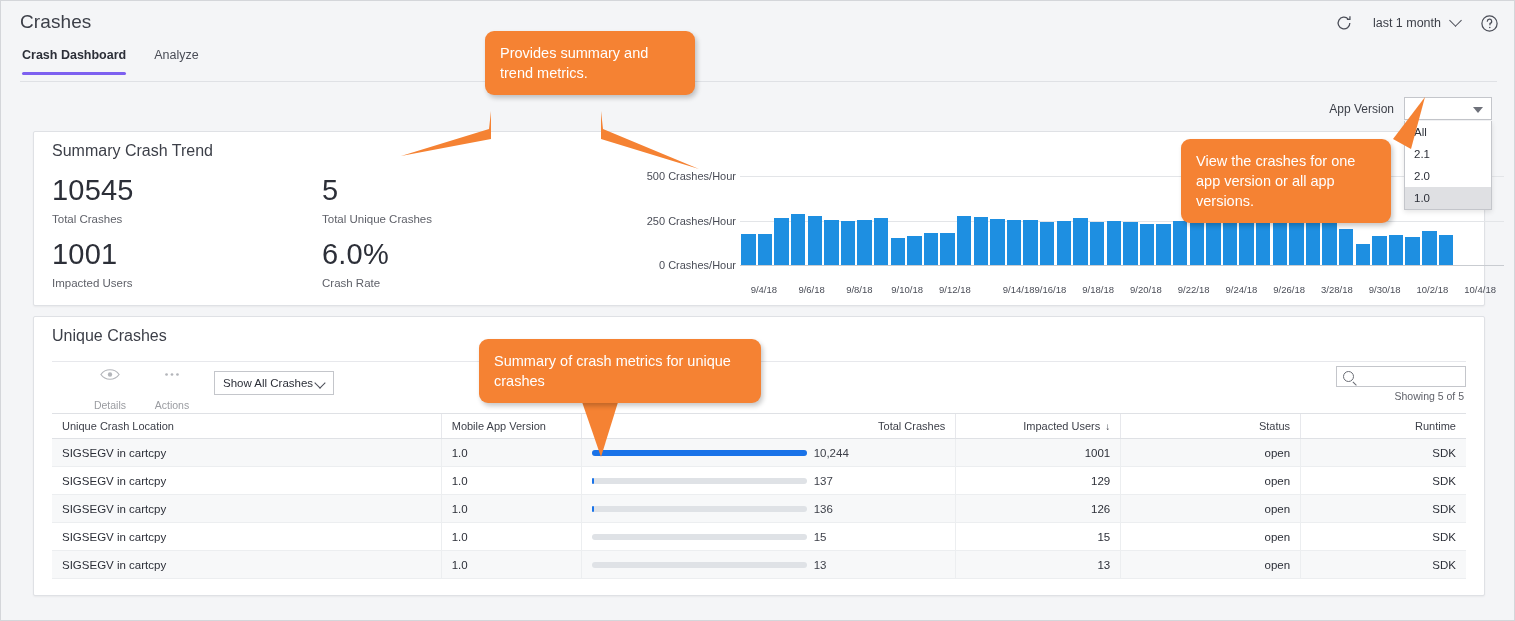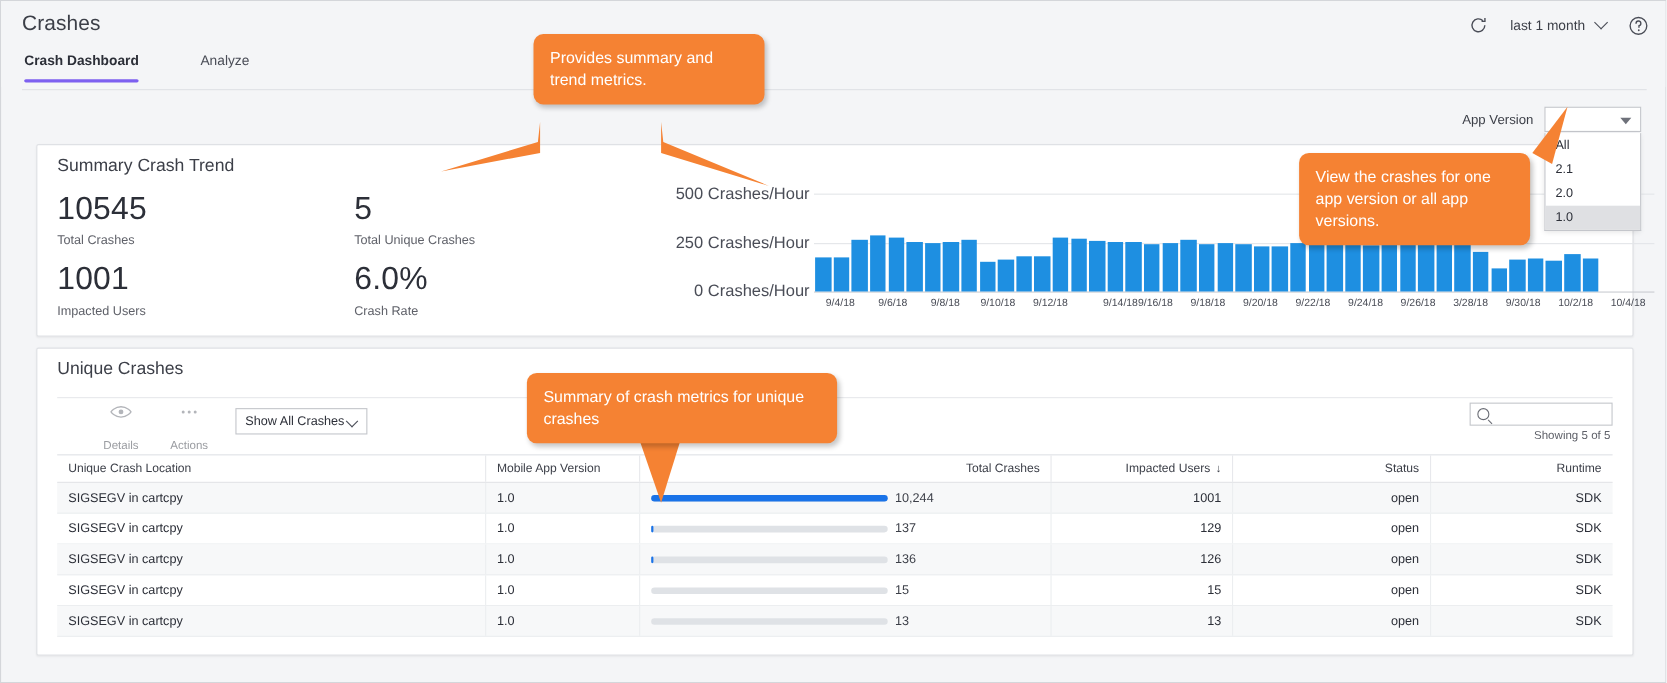--- a/index.html
+++ b/index.html
@@ -39,21 +39,21 @@
   }
   .chev {
     width: 9px; height: 9px; border-right: 1.6px solid #4a4d57;
     border-bottom: 1.6px solid #4a4d57; transform: rotate(45deg);
     margin-top: -5px;
   }
 
   
   .tabs {
     position: absolute; left: 19px; top: 47px;
-    display: flex; gap: 52px; font-size: 12.5px;
+    display: flex; gap: 24px; font-size: 12.5px;
   }
   .tab { padding: 0 2px 10px 2px; color: #4a4d57; cursor: pointer; }
   .tab.active { color: #2c2f38; font-weight: 700; }
   .tab.active::after {
     content: ""; display: block; position: relative; top: 10px;
     height: 3px; background: #7d60f0; border-radius: 2px;
   }
   .tabs-rule {
     position: absolute; left: 19px; top: 80px; width: 1477px;
     height: 1px; background: #dfe1e5;
@@ -106,36 +106,36 @@
   #kpi-unique   { left: 270px; top: 0; }
   #kpi-impacted { left: 0;   top: 64px; }
   #kpi-rate     { left: 270px; top: 64px; }
 
   
   .chart {
     position: absolute; left: 610px; top: 44px; width: 860px; height: 115px;
   }
   .ylabels { position: absolute; left: 0; top: 0; width: 92px; height: 90px; }
   .ylabel {
-    position: absolute; right: 0; font-size: 15px; color: #4a4d57;
+    position: absolute; right: 0; font-size: 11px; color: #4a4d57;
     white-space: nowrap; transform: translateY(-50%);
   }
   .plot { position: absolute; left: 96px; top: 0; right: 0; height: 90px; }
   .gridline { position: absolute; left: 0; right: 0; height: 1px; background: #e3e5e8; }
   .axisline { position: absolute; left: 0; right: 0; bottom: 0; height: 1px; background: #c9ccd1; }
   .bars {
     position: absolute; left: 0; right: 0; bottom: 1px; height: 89px;
     display: flex; align-items: flex-end;
   }
   .bar { flex: 1 1 0; margin: 0 1.1px; background: #1e8fe1; }
   .xlabels {
     position: absolute; left: 96px; right: 0; top: 92px; height: 16px;
   }
   .xtick {
-    position: absolute; top: 2px; font-size: 9.5px; color: #4a4d57;
+    position: absolute; top: 16px; font-size: 9.5px; color: #4a4d57;
     transform: translateX(-50%); white-space: nowrap; text-align: right;
   }
 
   
   .tbl-toolbar {
     position: absolute; left: 18px; top: 44px; right: 18px; height: 48px;
     border-top: 1px solid #e7e8ec;
   }
   .tool-ico-btn {
     position: absolute; top: 6px; width: 56px; text-align: center;

